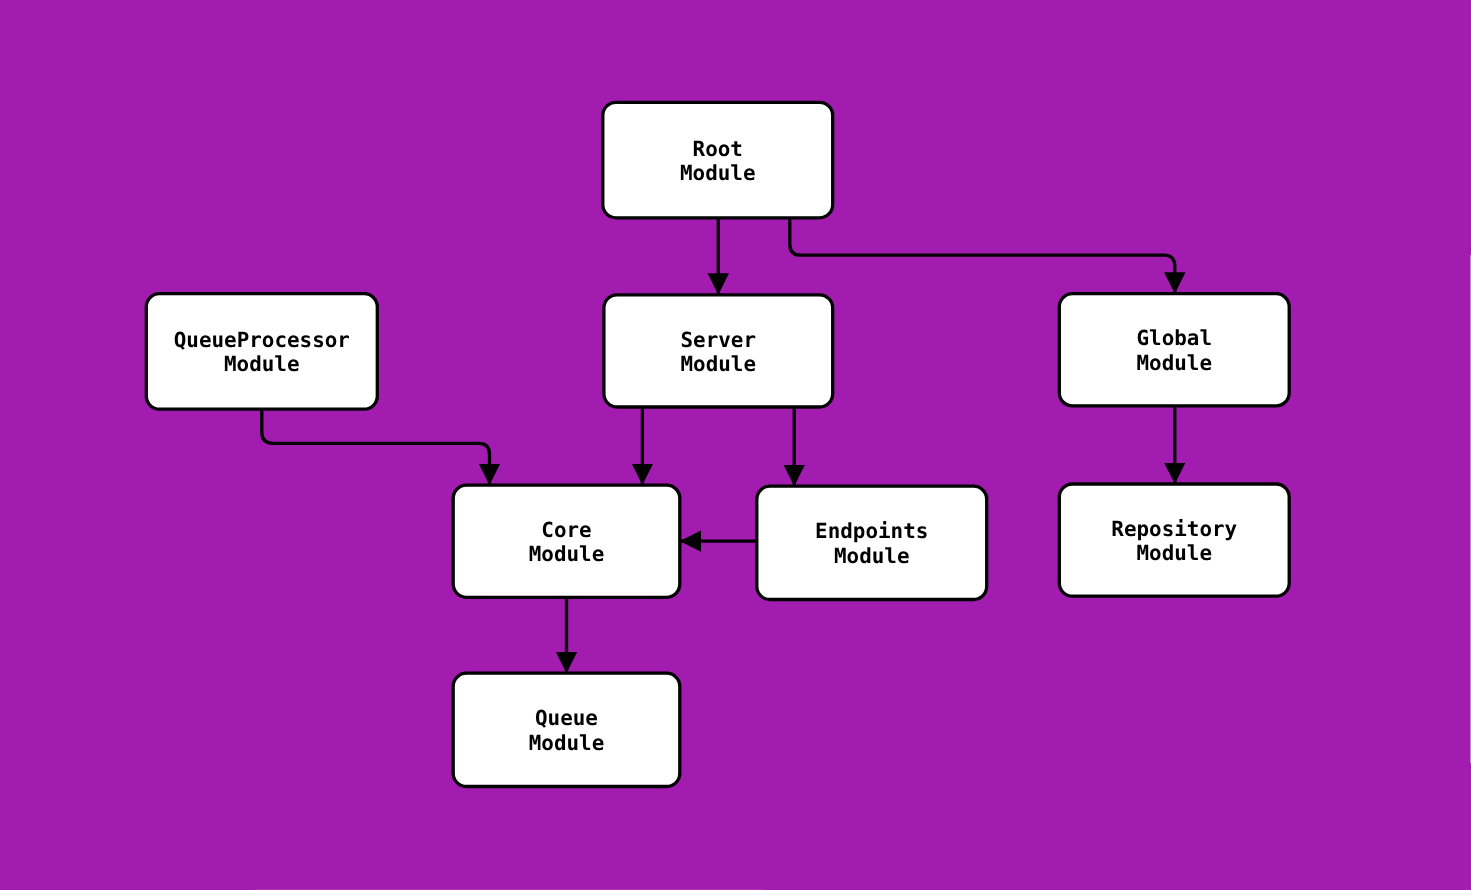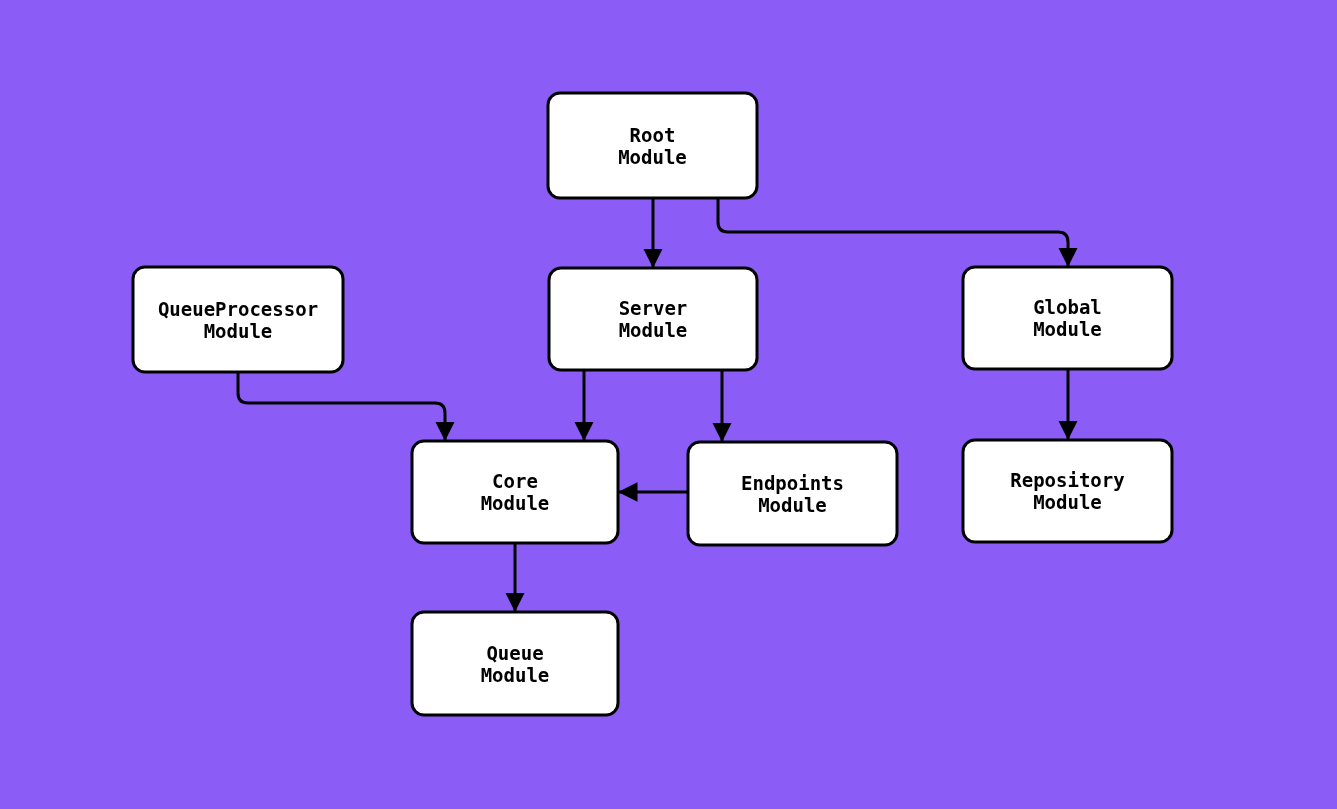--- a/index.html
+++ b/index.html
@@ -19,21 +19,21 @@
   }
   .node-label {
     font-family: "DejaVu Sans Mono", "Liberation Mono", monospace;
     font-weight: bold;
     font-size: 19px;
   }
 </style>
 </head>
 <body>
 
-<div class="canvas" style="background: #8b5cf6;">
+<div class="canvas" style="background: #a21caf;">
   <svg id="diagram-svg" width="1337" height="809" viewBox="0 0 1337 809" xmlns="http://www.w3.org/2000/svg">
     <defs>
       <marker id="arrowhead" viewBox="0 0 10 10" refX="10" refY="5" markerWidth="6.5" markerHeight="8" markerUnits="strokeWidth" orient="auto">
         <path id="arrowhead-path" d="M 0 0 L 10 5 L 0 10 z" fill="#000000"></path>
       </marker>
     </defs>
     <g id="edges-layer">
         <path d="M653,198 L653,268" fill="none" stroke="#000000" stroke-width="3" marker-end="url(#arrowhead)"></path>
         <path d="M718,198 L718,222 Q718,232 728,232 L1058,232 Q1068,232 1068,242 L1068,267" fill="none" stroke="#000000" stroke-width="3" marker-end="url(#arrowhead)"></path>
         <path d="M238,372 L238,393 Q238,403 248,403 L435,403 Q445,403 445,413 L445,441" fill="none" stroke="#000000" stroke-width="3" marker-end="url(#arrowhead)"></path>

